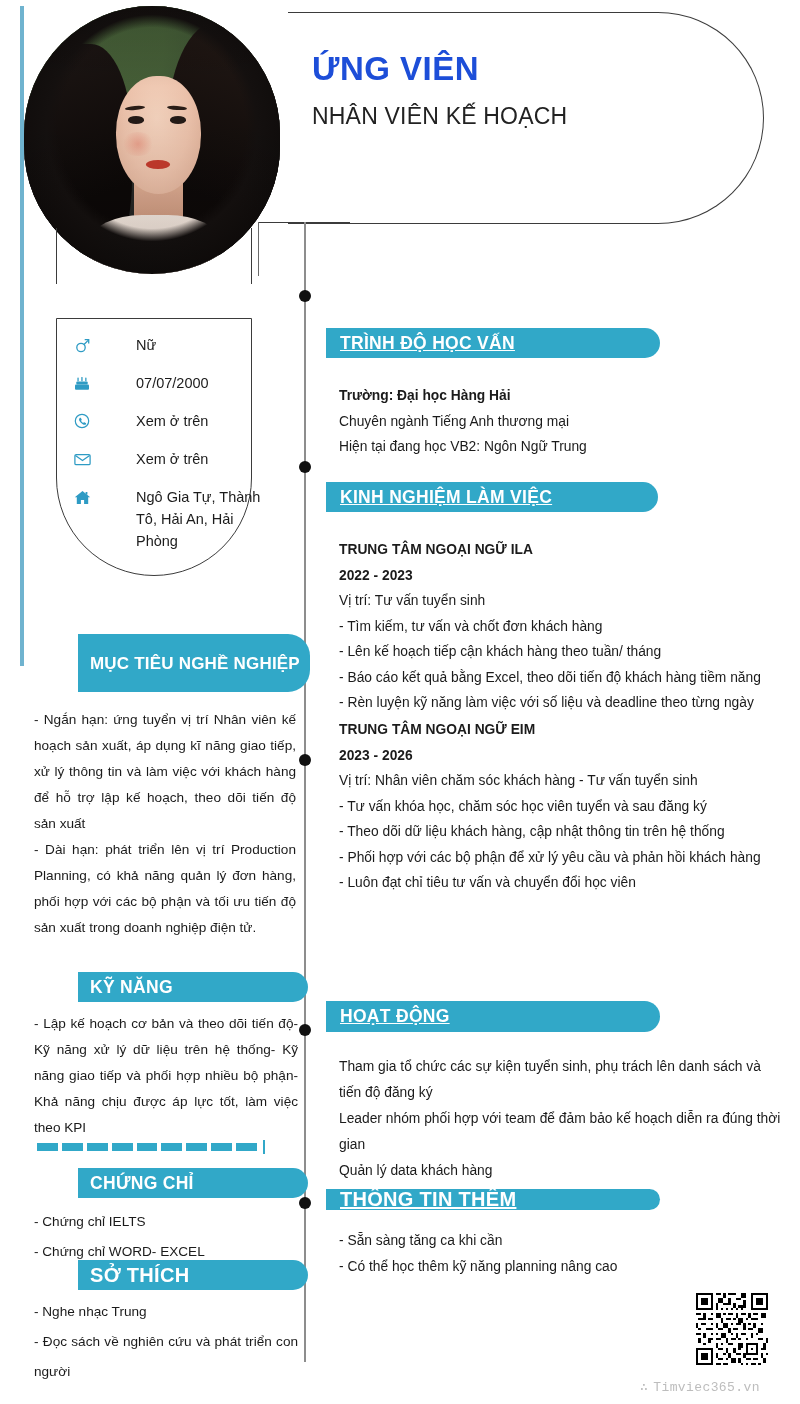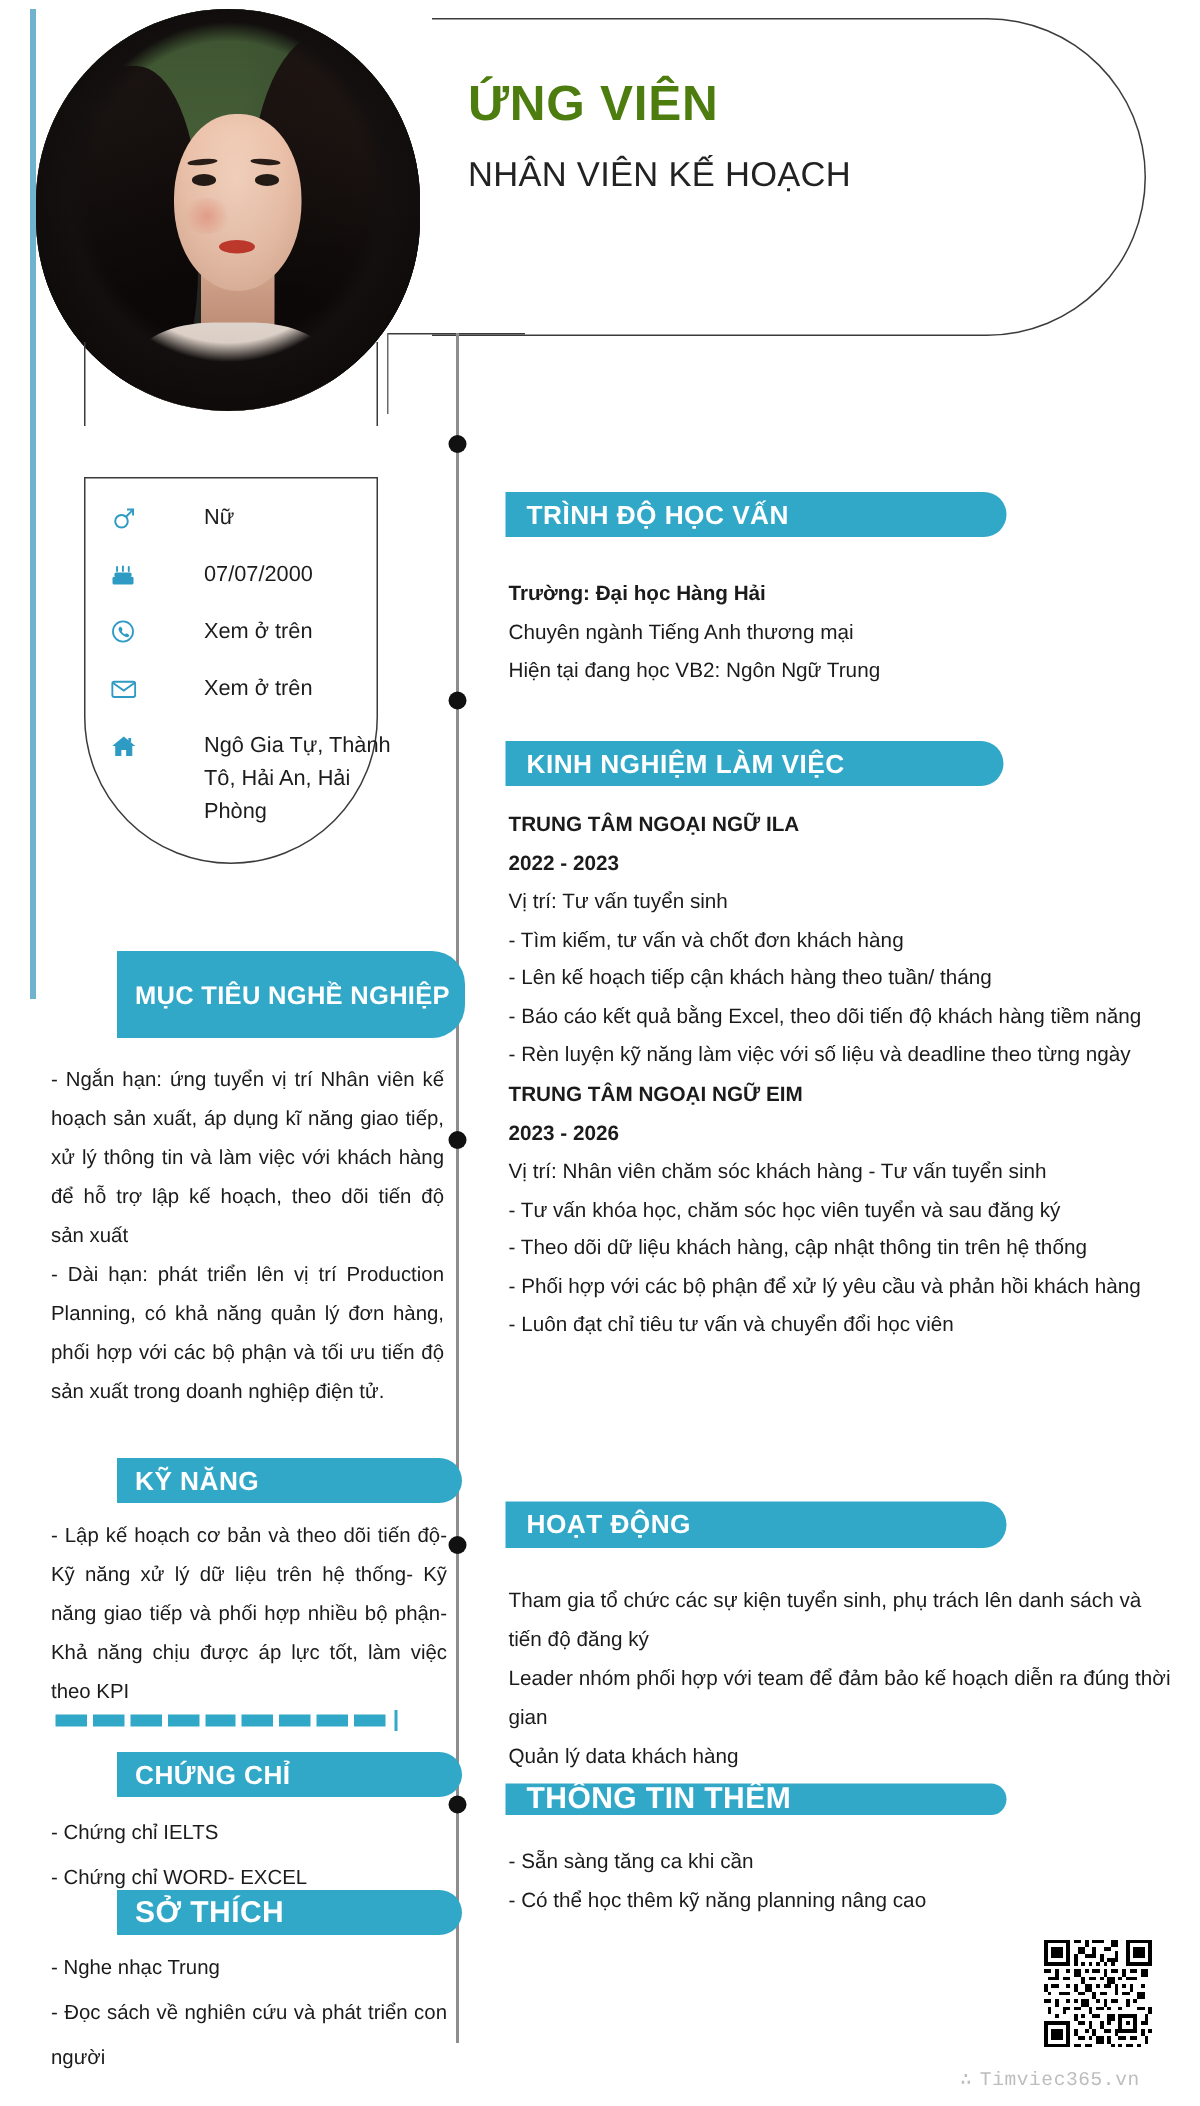--- a/index.html
+++ b/index.html
@@ -102,21 +102,21 @@
   
   .head-pill{
     position:absolute;left:288px;top:12px;width:476px;height:212px;
     border:1.4px solid #3b3b3b;
     border-radius:0 106px 106px 0;
     border-left:none;
     box-sizing:border-box;
   }
   .head-title{
     position:absolute;left:312px;top:50px;
-    font-size:33px;font-weight:700;letter-spacing:.5px;color:#4d7c0f;
+    font-size:33px;font-weight:700;letter-spacing:.5px;color:#1d4ed8;
   }
   .head-sub{
     position:absolute;left:312px;top:103px;
     font-size:23px;font-weight:400;letter-spacing:.2px;color:#222;
   }
 
   
   .contact-card{
     position:absolute;left:56px;top:318px;width:196px;height:258px;
     border:1.3px solid #3b3b3b;
@@ -164,21 +164,21 @@
     position:absolute;
     background:#31a8c8;
     color:#ffffff;
     font-weight:700;
     border-radius:0 22px 22px 0;
     display:flex;align-items:center;
     box-sizing:border-box;
   }
   .sec span{display:block;}
   .sec.left{ left:36px; padding-left:12px;margin-left:42px; }
-  .sec.right{ left:337px; padding-left:14px; }
+  .sec.right{ left:326px; padding-left:14px;text-decoration:underline; }
 
   
   .blk{position:absolute;box-sizing:border-box;}
   .blk p{margin:0;}
   .just{text-align:justify;}
 
   .lcol{font-size:13.6px;line-height:26px;color:#1b1b1b;}
   .rcol{font-size:13.8px;line-height:25.5px;color:#1b1b1b;}
   .b{font-weight:700;}
 
@@ -307,21 +307,21 @@
   <div class="sec right" style="top:328px;width:334px;height:30px;font-size:17.5px;letter-spacing:.3px;">
     <span>TRÌNH ĐỘ HỌC VẤN</span>
   </div>
 
   <div class="blk rcol" style="left:339px;top:383px;width:440px;">
     <p class="b">Trường: Đại học Hàng Hải</p>
     <p>Chuyên ngành Tiếng Anh thương mại</p>
     <p>Hiện tại đang học VB2: Ngôn Ngữ Trung</p>
   </div>
 
-  <div class="sec right" style="top:482px;width:332px;height:30px;font-size:17.5px;letter-spacing:.3px;margin-top:12px;">
+  <div class="sec right" style="top:482px;width:332px;height:30px;font-size:17.5px;letter-spacing:.3px;">
     <span>KINH NGHIỆM LÀM VIỆC</span>
   </div>
 
   <div class="blk rcol" style="left:339px;top:537px;width:442px;">
     <p class="b">TRUNG TÂM NGOẠI NGỮ ILA</p>
     <p class="b">2022 - 2023</p>
     <p>Vị trí: Tư vấn tuyển sinh</p>
     <p>- Tìm kiếm, tư vấn và chốt đơn khách hàng</p>
     <p>- Lên kế hoạch tiếp cận khách hàng theo tuần/ tháng</p>
     <p>- Báo cáo kết quả bằng Excel, theo dõi tiến độ khách hàng tiềm năng</p>

